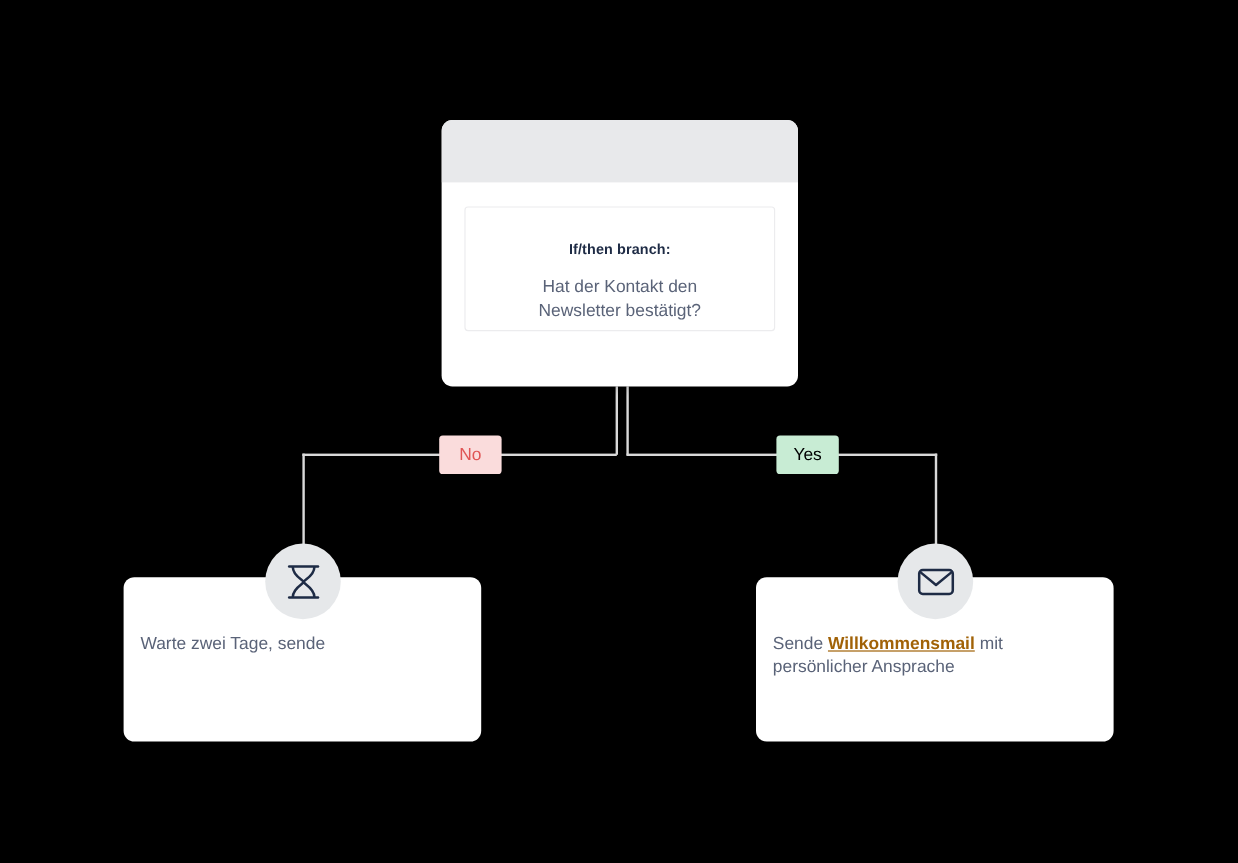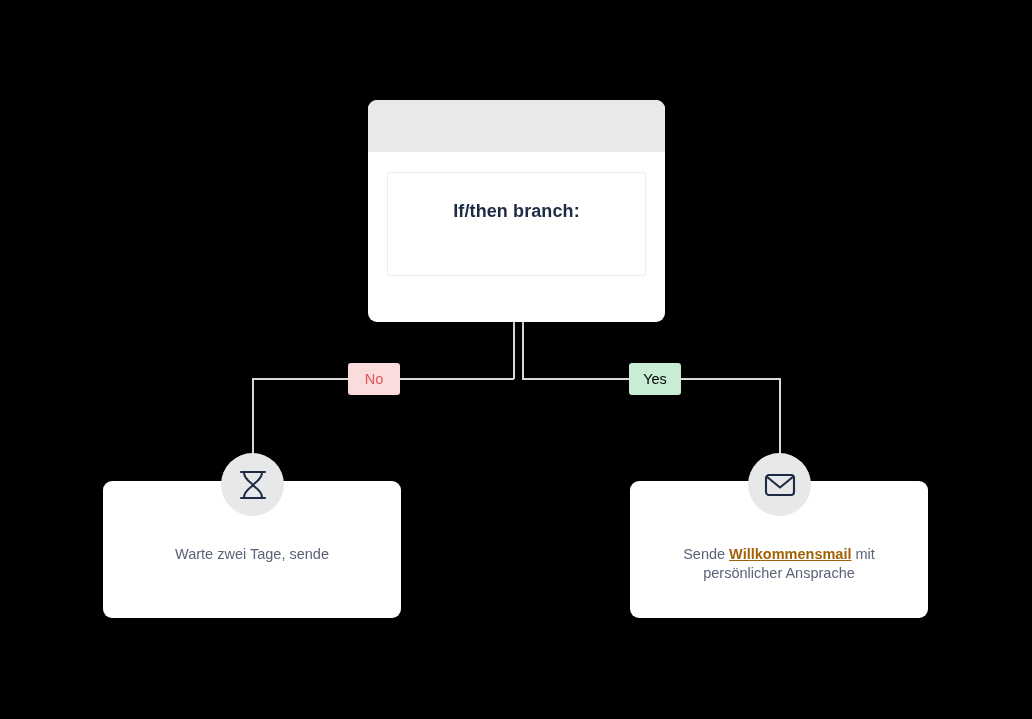--- a/index.html
+++ b/index.html
@@ -49,21 +49,21 @@
   }
   .decision-inner {
     border: 1px solid #ececee;
     border-radius: 3px;
     height: 104px;
     padding-top: 2px;
     box-sizing: border-box;
     text-align: center;
   }
   .decision-title {
-    font-size: 18px;
+    font-size: 12px;
     font-weight: bold;
     color: #1e2b45;
     letter-spacing: .1px;
     margin-top: 26px;
   }
   .decision-sub {
     font-size: 14.5px;
     color: #5a6378;
     line-height: 20px;
     margin-top: 14px;
@@ -74,20 +74,21 @@
     position: absolute;
     top: 363px;
     width: 52px;
     height: 32px;
     border-radius: 3px;
     display: flex;
     align-items: center;
     justify-content: center;
     font-size: 14.5px;
     line-height: 1;
+    margin-left: 18px;
   }
   .badge-no {
     left: 348px;
     background: #fadcdc;
     color: #e05555;
   }
   .badge-yes {
     left: 629px;
     background: #c8ecd4;
     color: #000000;
@@ -102,22 +103,21 @@
     background: #ffffff;
     border-radius: 9px;
     box-shadow: 0 2px 7px rgba(0,0,0,0.17);
   }
   .action-card.left  { left: 103px; }
   .action-card.right { left: 630px; }
   .action-text {
     position: absolute;
     left: 0;
     right: 0;
-    top: 64px;
-    text-align: center;
+    top: 47px;
     font-size: 14.5px;
     line-height: 19px;
     color: #5a6378;
     padding: 0 14px;
   }
   .action-text b {
     color: #a16207;
     font-weight: bold;
   }
   .action-text b.u {
@@ -155,20 +155,24 @@
 
   <div class="conn conn-v" style="left:252px; top:378px; height:80px;"></div>
 
   <div class="conn conn-v" style="left:779px; top:378px; height:80px;"></div>
 
   <div class="decision-card">
     <div class="decision-header"></div>
     <div class="decision-body">
       <div class="decision-inner">
         <div class="decision-title">If/then branch:</div>
+        <div class="decision-sub">
+          <span>Hat der Kontakt den</span><br>
+          <span>Newsletter bestätigt?</span>
+        </div>
       </div>
     </div>
   </div>
 
   <div class="badge badge-no">No</div>
   <div class="badge badge-yes">Yes</div>
 
   <div class="action-card left">
     <div class="action-text">
       <span>Warte zwei Tage, sende</span><br>

